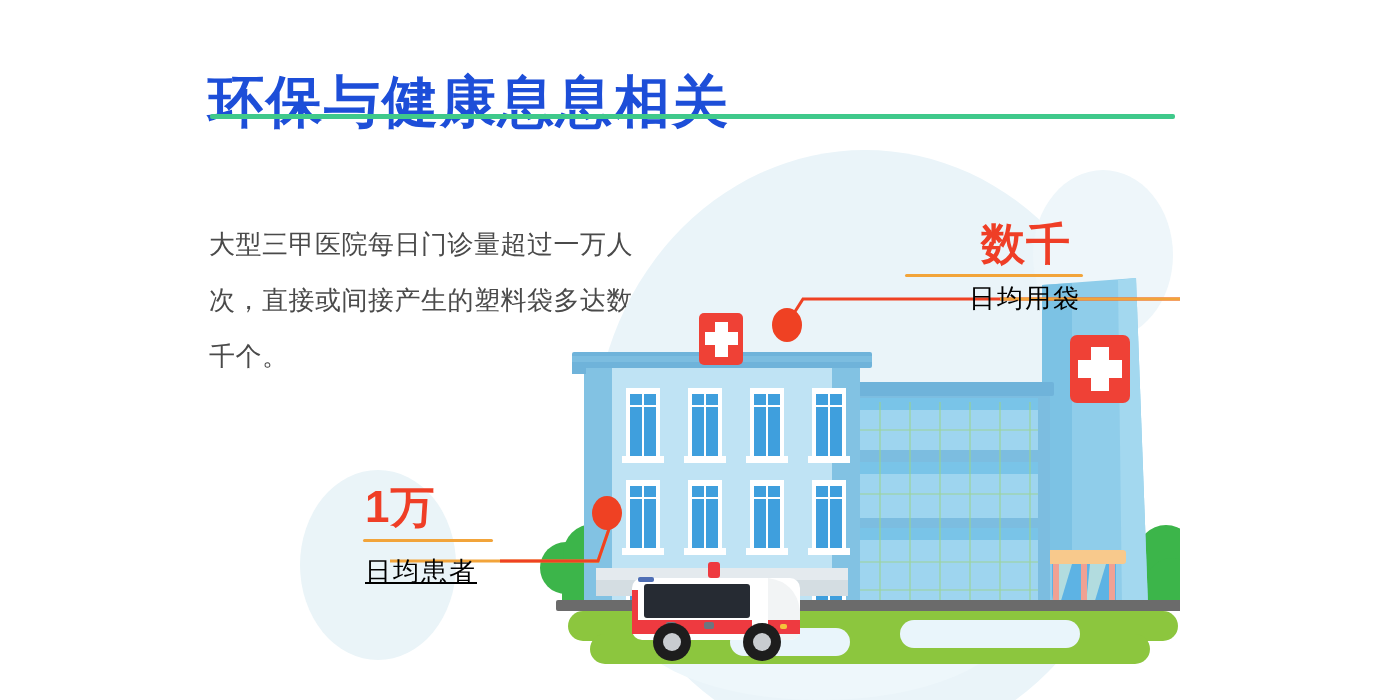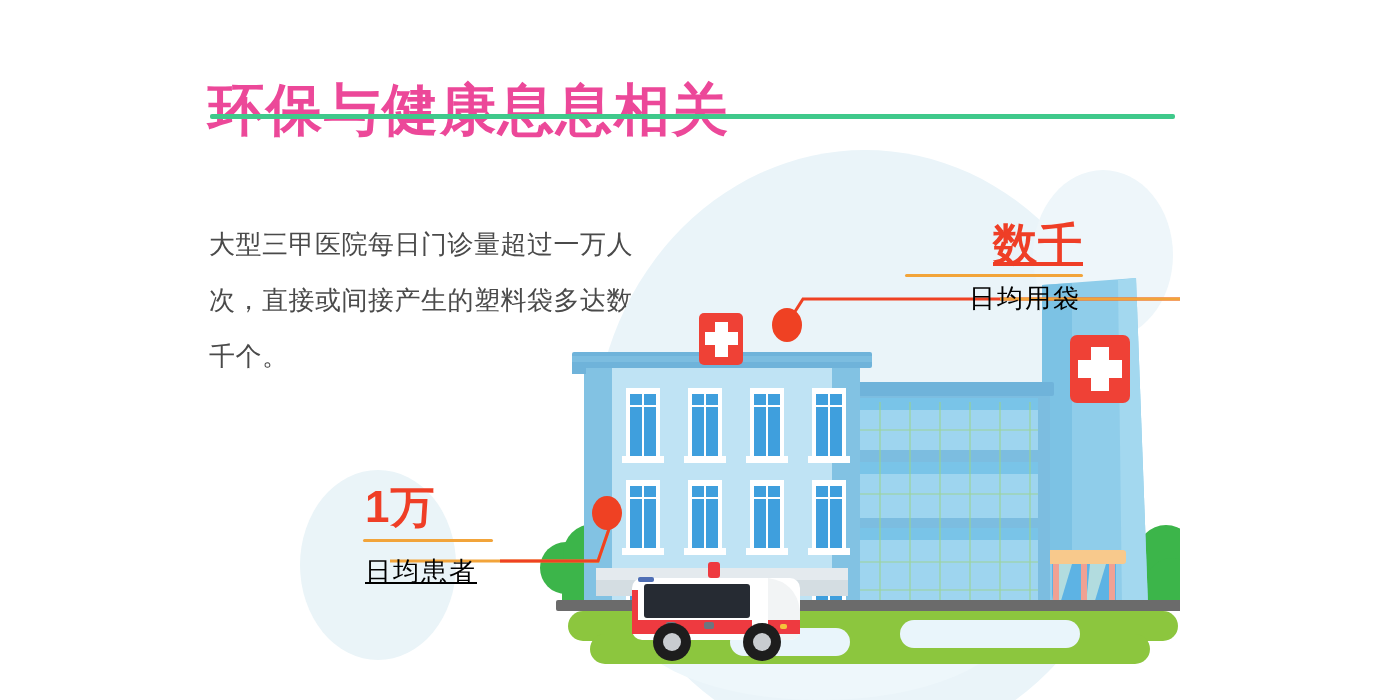--- a/index.html
+++ b/index.html
@@ -20,24 +20,24 @@
     width: 1400px;
     height: 700px;
     background: #ffffff;
     overflow: hidden;
   }
 
   
   .title {
     position: absolute;
     left: 208px;
-    top: 40px;
+    top: 32px;
     font-size: 56px;
     font-weight: bold;
-    color: #ec4899;
+    color: #1d4ed8;
     letter-spacing: 2px;
     line-height: 1.15;
     white-space: nowrap;
   }
   .title-rule {
     position: absolute;
     left: 210px;
     top: 114px;
     width: 965px;
     height: 5px;
@@ -88,21 +88,21 @@
     height: 3px;
     background: #f2a43a;
     border-radius: 2px;
   }
 
   #callout-bags {
     left: 905px;
     top: 222px;
     text-align: right;
   }
-  #callout-bags .big  { margin: 0 0 8px 0; text-decoration: underline; }
+  #callout-bags .big  { margin: 0 12px 8px 0; }
   #callout-bags .rule { width: 178px; margin: 0 0 8px auto; }
   #callout-bags .small{ margin: 0 2px 0 0; }
 
   #callout-patients {
     left: 363px;
     top: 485px;
     text-align: left;
   }
   #callout-patients .big  { margin: 0 0 10px 2px; }
   #callout-patients .rule { width: 130px; margin: 0 0 10px 0; }

